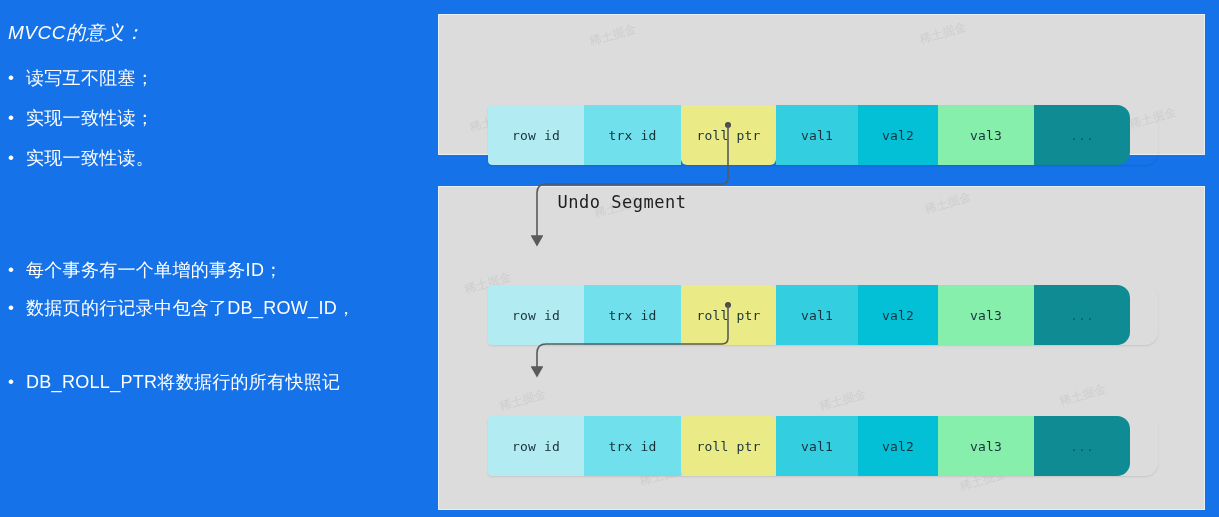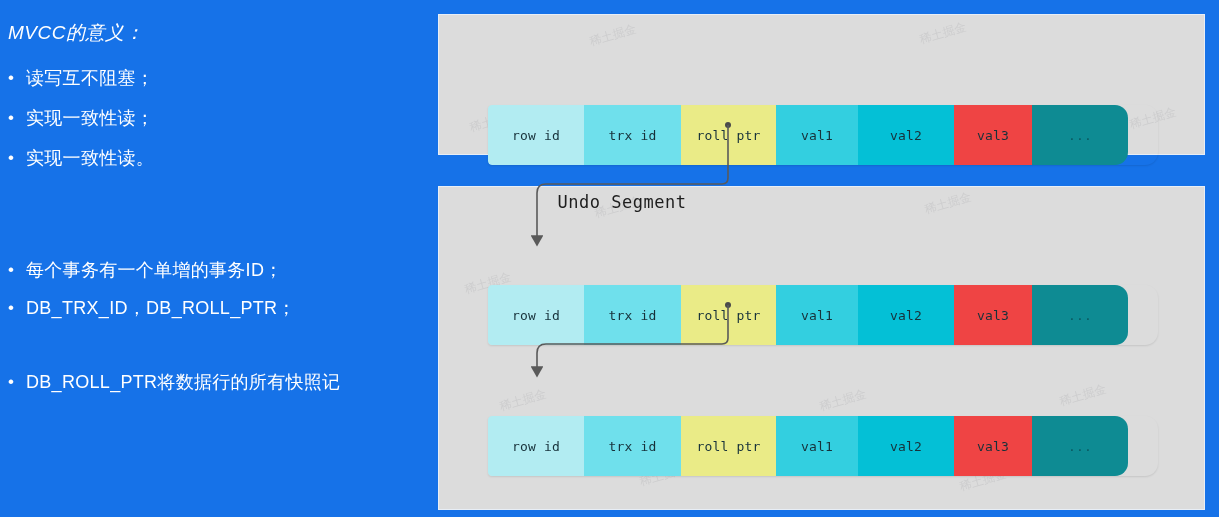--- a/index.html
+++ b/index.html
@@ -118,24 +118,24 @@
     align-items: center;
     justify-content: center;
     font-family: "DejaVu Sans Mono", monospace;
     font-size: 13px;
     color: #17313a;
     height: 100%;
     letter-spacing: 0.2px;
   }
   .cell.c0 { width: 96px;  background: #b2ecf2; border-radius: 4px 0 0 4px; }
   .cell.c1 { width: 97px;  background: #6fe0ec; }
-  .cell.c2 { width: 95px;  background: #eaeb87; }
+  .cell.c2 { width: 95px;  background: #eaeb87; border-radius: 6px; }
   .cell.c3 { width: 82px;  background: #33cfe0; }
-  .cell.c4 { width: 96px;  background: #04c0d6; }
-  .cell.c5 { width: 78px;  background: #ef4444; }
+  .cell.c4 { width: 80px;  background: #04c0d6; }
+  .cell.c5 { width: 96px;  background: #86efac; }
   .cell.c6 { width: 96px;  background: #0e8b93; color:#0a5a61; border-radius: 0 13px 13px 0; }
 
   
   #arrows {
     position: absolute;
     left: 0; top: 0;
     width: 1219px; height: 517px;
     pointer-events: none;
   }
 
@@ -185,21 +185,21 @@
     <div class="bullet-row" id="b4">
       <span class="bullet-dot">•</span>
       <span class="bullet-text">
         <span class="ln">每个事务有一个单增的事务ID；</span>
       </span>
     </div>
 
     <div class="bullet-row" id="b5">
       <span class="bullet-dot">•</span>
       <span class="bullet-text">
-        <span class="ln">DB_TRX_ID，DB_ROLL_PTR；</span>
+        <span class="ln">数据页的行记录中包含了DB_ROW_ID，</span>
       </span>
     </div>
 
     <div class="bullet-row" id="b6">
       <span class="bullet-dot">•</span>
       <span class="bullet-text">
         <span class="ln">DB_ROLL_PTR将数据行的所有快照记</span>
       </span>
     </div>
   </div>

